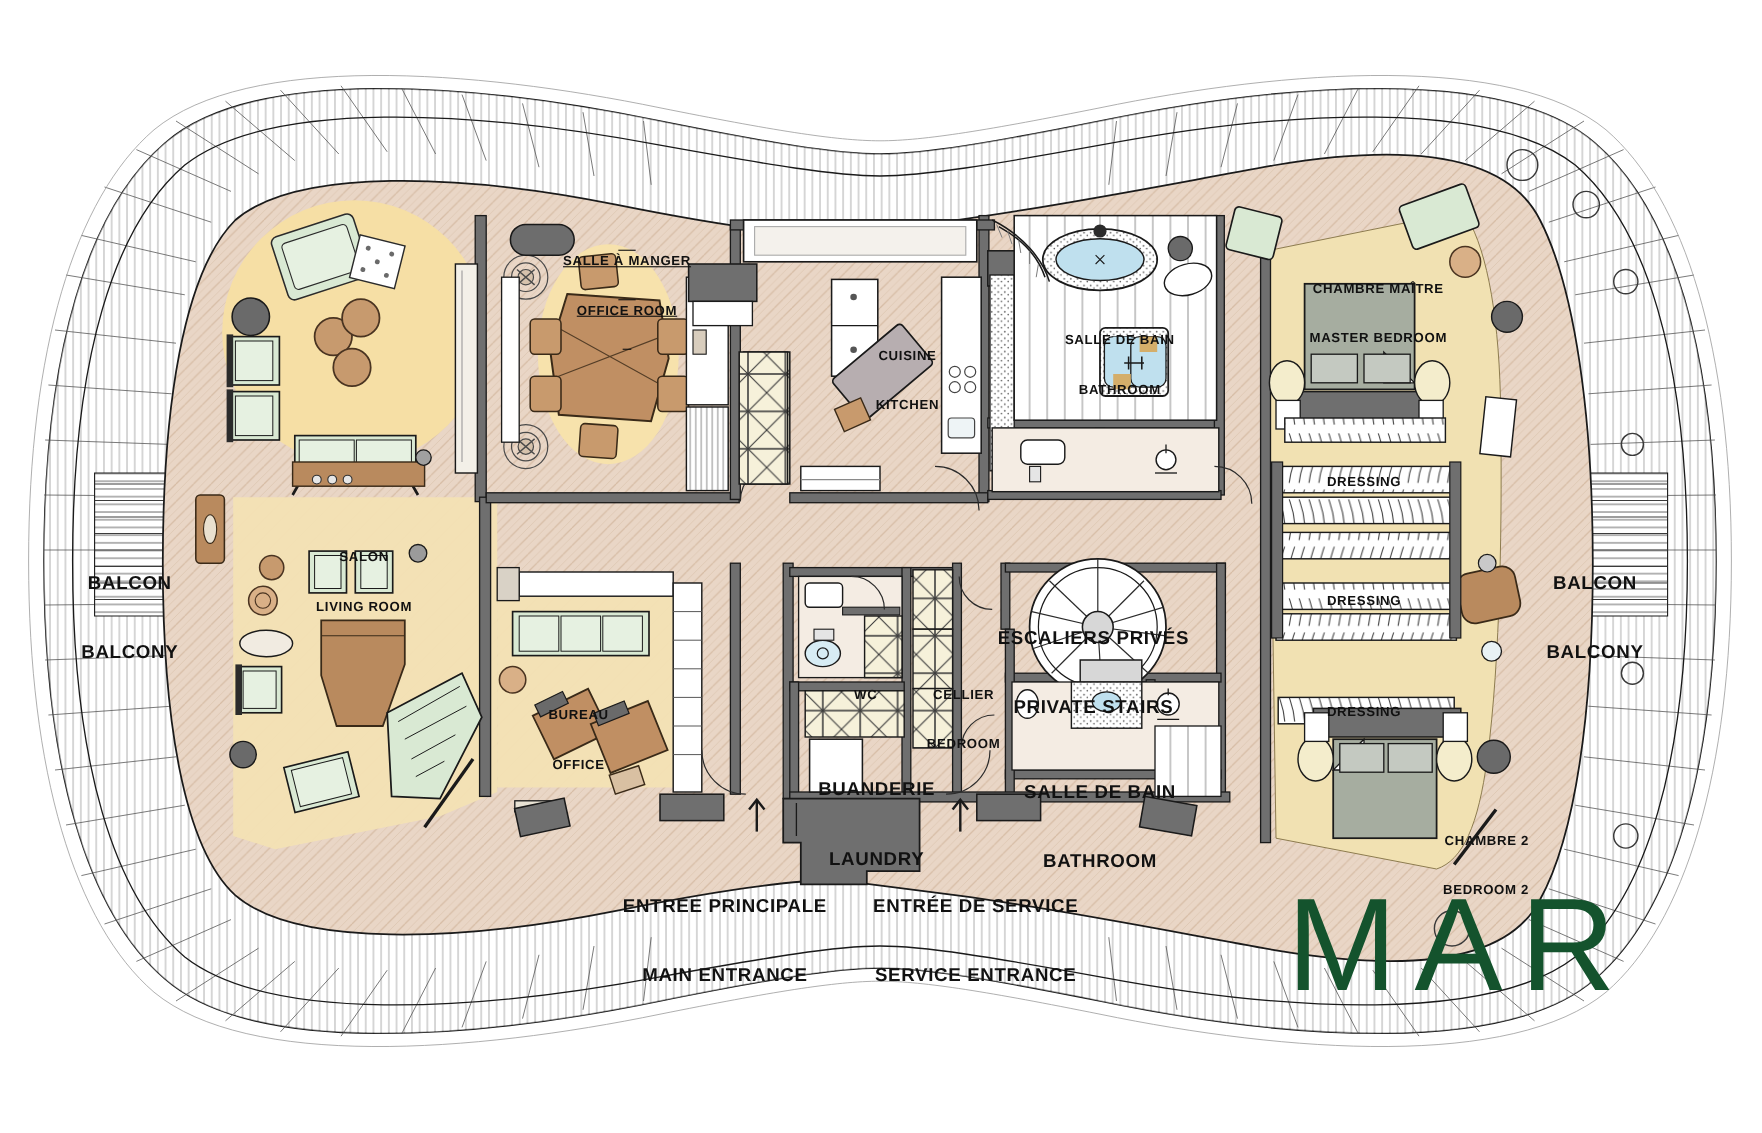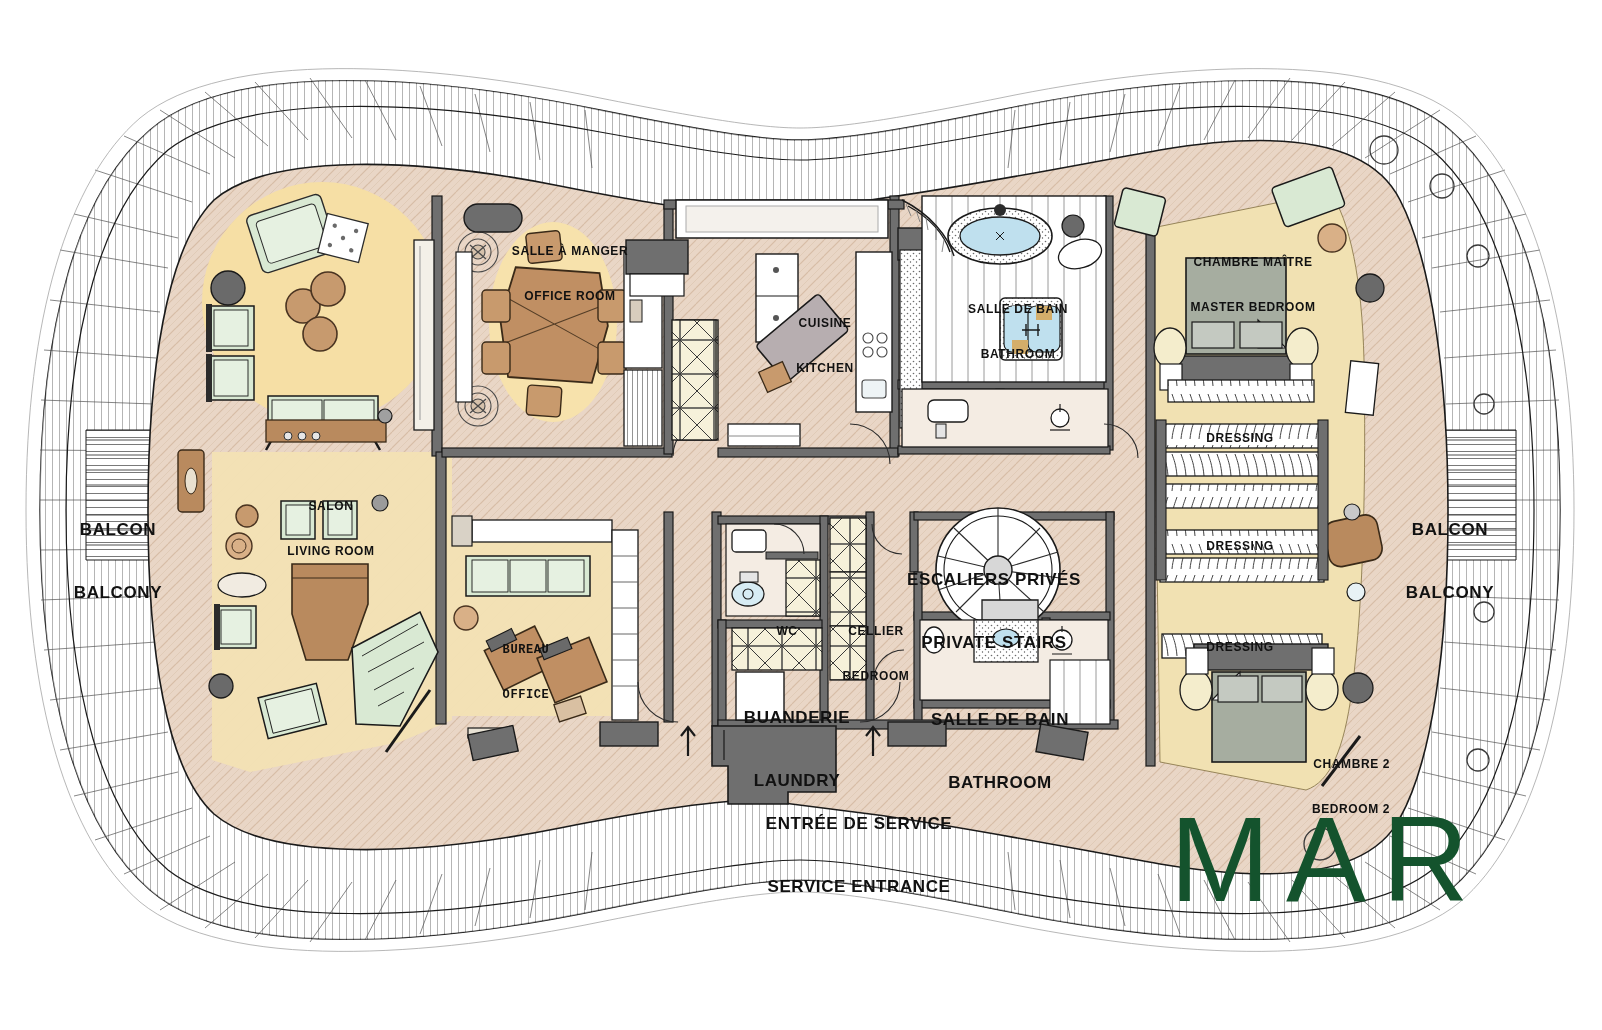--- a/index.html
+++ b/index.html
@@ -689,21 +689,21 @@
   <div class="lbl s11" style="left:58px;top:476px;width:120px;">
     <span class="fr">BALCON</span>
     <span class="en">BALCONY</span>
   </div>
 
   <div class="lbl s11" style="left:1390px;top:476px;width:120px;">
     <span class="fr">BALCON</span>
     <span class="en">BALCONY</span>
   </div>
 
-  <div class="lbl s12" style="left:475px;top:214px;width:190px;">
+  <div class="lbl s12" style="left:475px;top:200px;width:190px;text-decoration:underline;">
     <span class="fr">SALLE À MANGER</span>
     <span class="en">OFFICE ROOM</span>
   </div>
 
   <div class="lbl s12" style="left:755px;top:286px;width:140px;">
     <span class="fr">CUISINE</span>
     <span class="en">KITCHEN</span>
   </div>
 
   <div class="lbl s12" style="left:938px;top:272px;width:160px;">
@@ -726,21 +726,21 @@
 
   <div class="lbl s12" style="left:1170px;top:610px;width:140px;">
     <span class="fr">DRESSING</span>
   </div>
 
   <div class="lbl s12" style="left:251px;top:469px;width:160px;">
     <span class="fr">SALON</span>
     <span class="en">LIVING ROOM</span>
   </div>
 
-  <div class="lbl s12" style="left:456px;top:613px;width:140px;font-family:Liberation Mono, monospace;">
+  <div class="lbl s12" style="left:456px;top:613px;width:140px;">
     <span class="fr">BUREAU</span>
     <span class="en">OFFICE</span>
   </div>
 
   <div class="lbl s12" style="left:757px;top:594px;width:60px;">
     <span class="fr">WC</span>
   </div>
 
   <div class="lbl s12" style="left:816px;top:594px;width:120px;">
     <span class="fr">CELLIER</span>
@@ -760,21 +760,25 @@
   <div class="lbl s11" style="left:925px;top:666px;width:150px;">
     <span class="fr">SALLE DE BAIN</span>
     <span class="en">BATHROOM</span>
   </div>
 
   <div class="lbl s12" style="left:1250px;top:727px;width:140px;text-align:right;">
     <span class="fr">CHAMBRE 2</span>
     <span class="en">BEDROOM 2</span>
   </div>
 
-
-  <div class="lbl s11" style="left:764px;top:770px;width:190px;">
+  <div class="lbl s11" style="left:564px;top:770px;width:190px;">
+    <span class="fr">ENTREE PRINCIPALE</span>
+    <span class="en">MAIN ENTRANCE</span>
+  </div>
+
+  <div class="lbl s11" style="left:792px;top:770px;width:190px;">
     <span class="fr">ENTRÉE DE SERVICE</span>
     <span class="en">SERVICE ENTRANCE</span>
   </div>
 
   <div class="wm" style="left:1170px;top:790px;">MAR</div>
 
 </div>
 
 </body></html>

